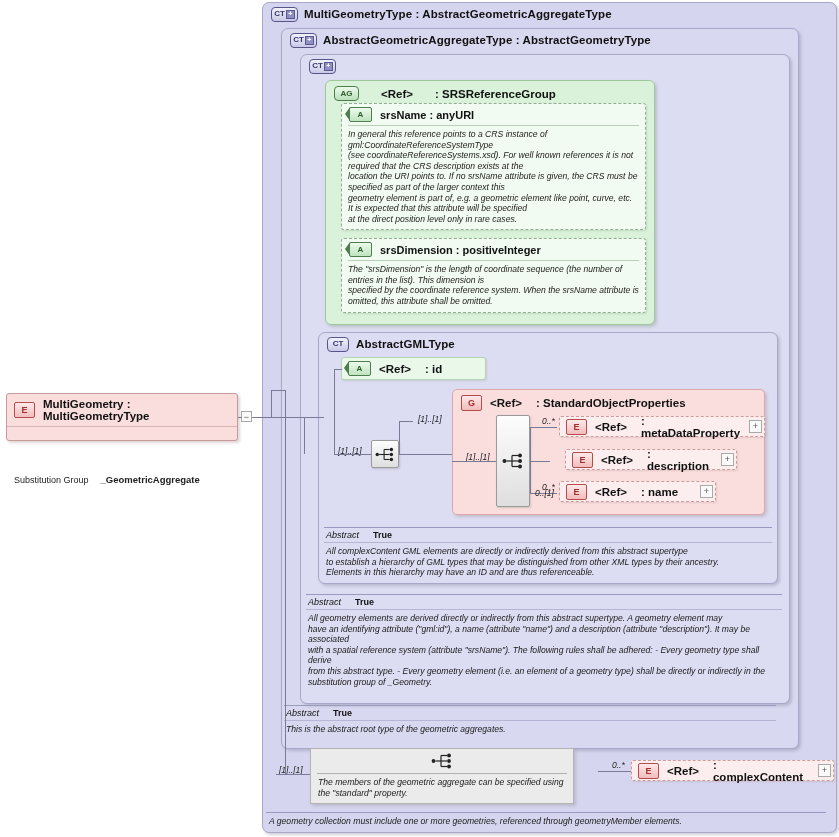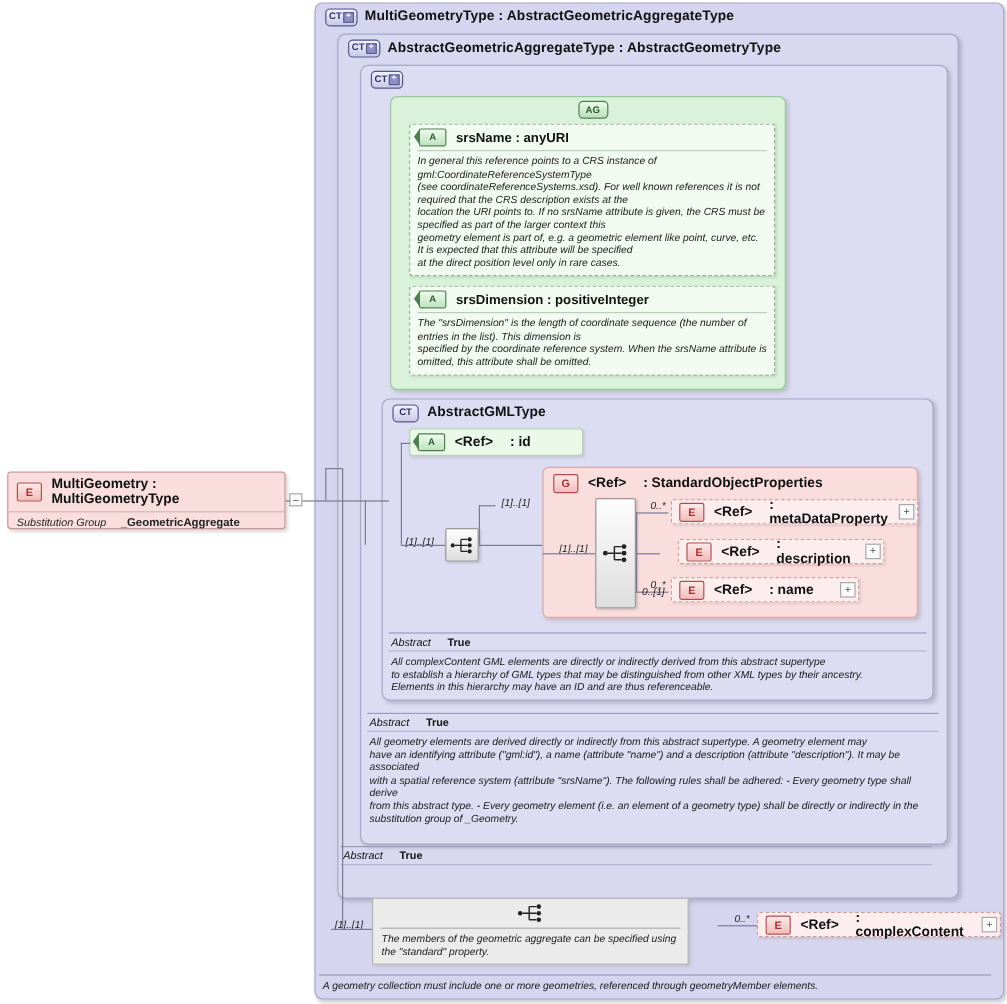--- a/index.html
+++ b/index.html
@@ -33,21 +33,21 @@
     width:7px;height:7px;background:#8f8fc4;border:1px solid #5a5a93;
     display:inline-flex;align-items:center;justify-content:center;
     font-size:7px;line-height:6px;color:#fff;font-weight:bold;
   }
 
   
   .agbox{
     background:#d9f2d9;border:1px solid #9ec79e;border-radius:6px;
     box-shadow:2px 2px 3px rgba(130,150,130,.35);
   }
-  .ag-head{display:flex;align-items:center;gap:22px;padding:3px 0 0 8px;height:19px;flex-direction:column;}
+  .ag-head{display:flex;align-items:center;gap:22px;padding:3px 0 0 8px;height:19px;}
   .icon-ag{
     width:23px;height:13px;border:1px solid #4f7d4f;border-radius:4px;
     background:linear-gradient(#edfaed,#b9e0b9);
     display:inline-flex;align-items:center;justify-content:center;
     font-size:8px;font-weight:bold;color:#2d5c2d;flex:0 0 auto;
   }
   .reflbl{font-size:11.5px;font-weight:bold;color:#111;}
   .typelbl{font-size:11.5px;font-weight:bold;color:#111;}
 
   
@@ -111,21 +111,21 @@
   
   .rootbox{
     background:#fadede;border:1px solid #c99a9a;border-radius:3px;
     box-shadow:2px 2px 3px rgba(160,130,130,.33);
   }
   .root-head{display:flex;align-items:center;gap:8px;padding:4px 0 4px 7px;}
   .root-name{font-size:11.5px;font-weight:bold;color:#111;}
   .root-sub{
     border-top:1px solid #d8b4b4;padding:3px 0 4px 7px;display:flex;gap:12px;align-items:baseline;
   }
-  .root-sub .k{font-style:italic;font-size:9px;color:#222;}
+  .root-sub .k{font-size:9px;color:#222;margin-top:45px;}
   .root-sub .v{font-size:9.5px;font-weight:bold;color:#222;}
 
   
   .annot{font-style:italic;font-size:8.6px;line-height:10.6px;color:#1a1a1a;}
   .absrow{display:flex;gap:14px;align-items:baseline;}
   .absrow .k{font-style:italic;font-size:9px;color:#111;}
   .absrow .v{font-size:9px;font-weight:bold;color:#111;}
   .hrule{border-top:1px solid #9a9ac0;}
   .hrule-l{border-top:1px solid #b6b6d4;}
 
@@ -346,20 +346,21 @@
 substitution group of _Geometry.</div>
 </div>
 
 <div class="abs" style="left:284px;top:705px;width:492px;">
   <div class="hrule"></div>
   <div class="absrow" style="padding:2px 0 2px 2px;">
     <span class="k">Abstract</span>
     <span class="v">True</span>
   </div>
   <div class="hrule-l"></div>
+  <div class="annot" style="white-space:pre-line;padding:3px 0 0 2px;">This is the abstract root type of the geometric aggregates.</div>
 </div>
 
 <div class="abs seqcard" style="left:310px;top:748px;width:264px;height:56px;">
   <div style="display:flex;align-items:center;justify-content:center;height:24px;">
     <svg width="22" height="16" viewBox="0 0 22 16">
       <circle cx="2.5" cy="8" r="1.9" fill="#222"></circle>
       <line x1="4.5" y1="8" x2="10" y2="8" stroke="#222" stroke-width="1.2"></line>
       <line x1="10" y1="2.5" x2="10" y2="13.5" stroke="#222" stroke-width="1.2"></line>
       <line x1="10" y1="2.5" x2="16" y2="2.5" stroke="#222" stroke-width="1.2"></line>
       <line x1="10" y1="8" x2="16" y2="8" stroke="#222" stroke-width="1.2"></line>

